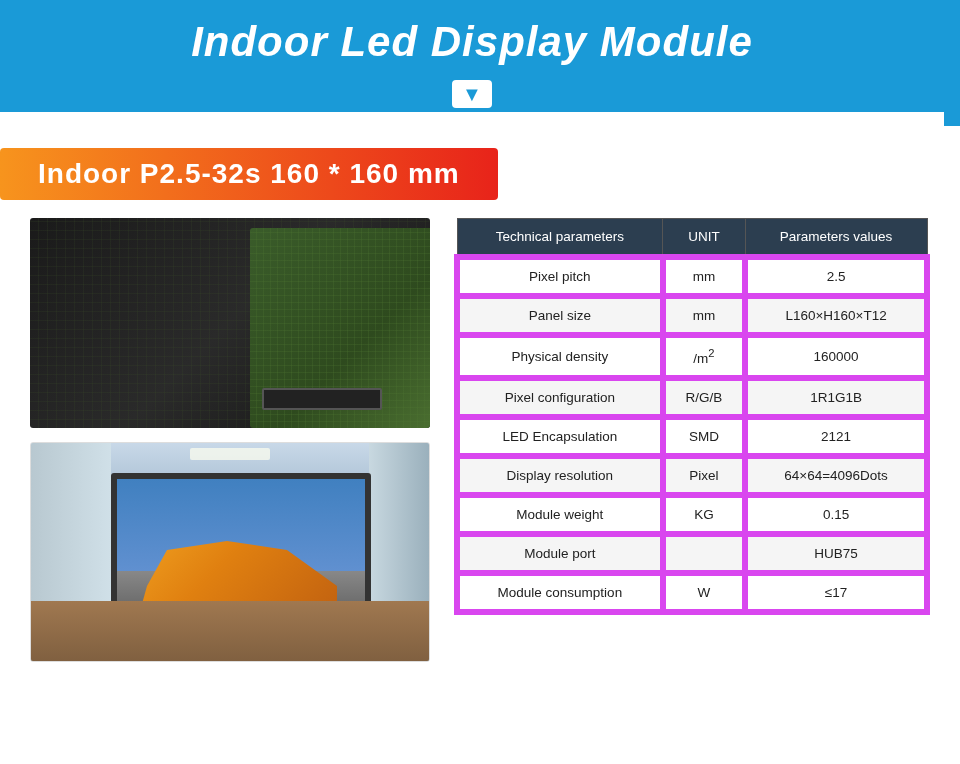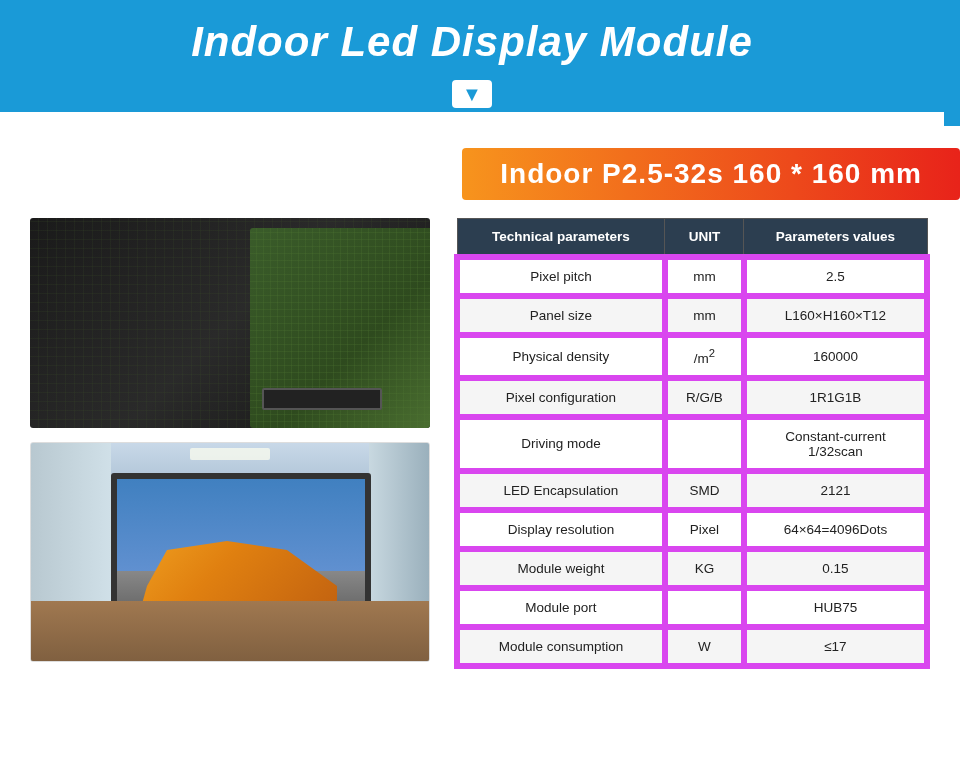--- a/index.html
+++ b/index.html
@@ -44,21 +44,21 @@
       left: 50%;
       transform: translate(-50%, -50%);
     }
     .header-bottom {
       background: #fff;
       height: 14px;
     }
 
     
     .product-label-wrap {
-      text-align: right;
+      text-align: left;
       margin: 22px 0 18px 0;
     }
     .product-label {
       display: inline-block;
       background: linear-gradient(90deg, #f7941d 0%, #e8231a 100%);
       color: #fff;
       font-size: 28px;
       font-weight: bold;
       padding: 10px 38px;
       border-radius: 4px;
@@ -220,21 +220,21 @@
       border-collapse: collapse;
       font-size: 13.5px;
     }
 
     table thead tr th {
       background: #2c3e50;
       color: #fff;
       padding: 10px 8px;
       text-align: center;
       border: 1px solid #555;
-      font-weight: bold;
+      font-weight: normal;
     }
 
     table tbody tr td {
       border: 6px solid #d946ef;
       padding: 9px 8px;
       text-align: center;
       color: #222;
       background: #fff;
     }
 
@@ -313,25 +313,20 @@
             <td>Physical density</td>
             <td>/m<sup>2</sup></td>
             <td>160000</td>
           </tr>
           <tr>
             <td>Pixel configuration</td>
             <td>R/G/B</td>
             <td>1R1G1B</td>
           </tr>
           <tr>
-            <td>Driving mode</td>
-            <td></td>
-            <td>Constant-current<br>1/32scan</td>
-          </tr>
-          <tr>
             <td>LED Encapsulation</td>
             <td>SMD</td>
             <td>2121</td>
           </tr>
           <tr>
             <td>Display resolution</td>
             <td>Pixel</td>
             <td>64×64=4096Dots</td>
           </tr>
           <tr>

